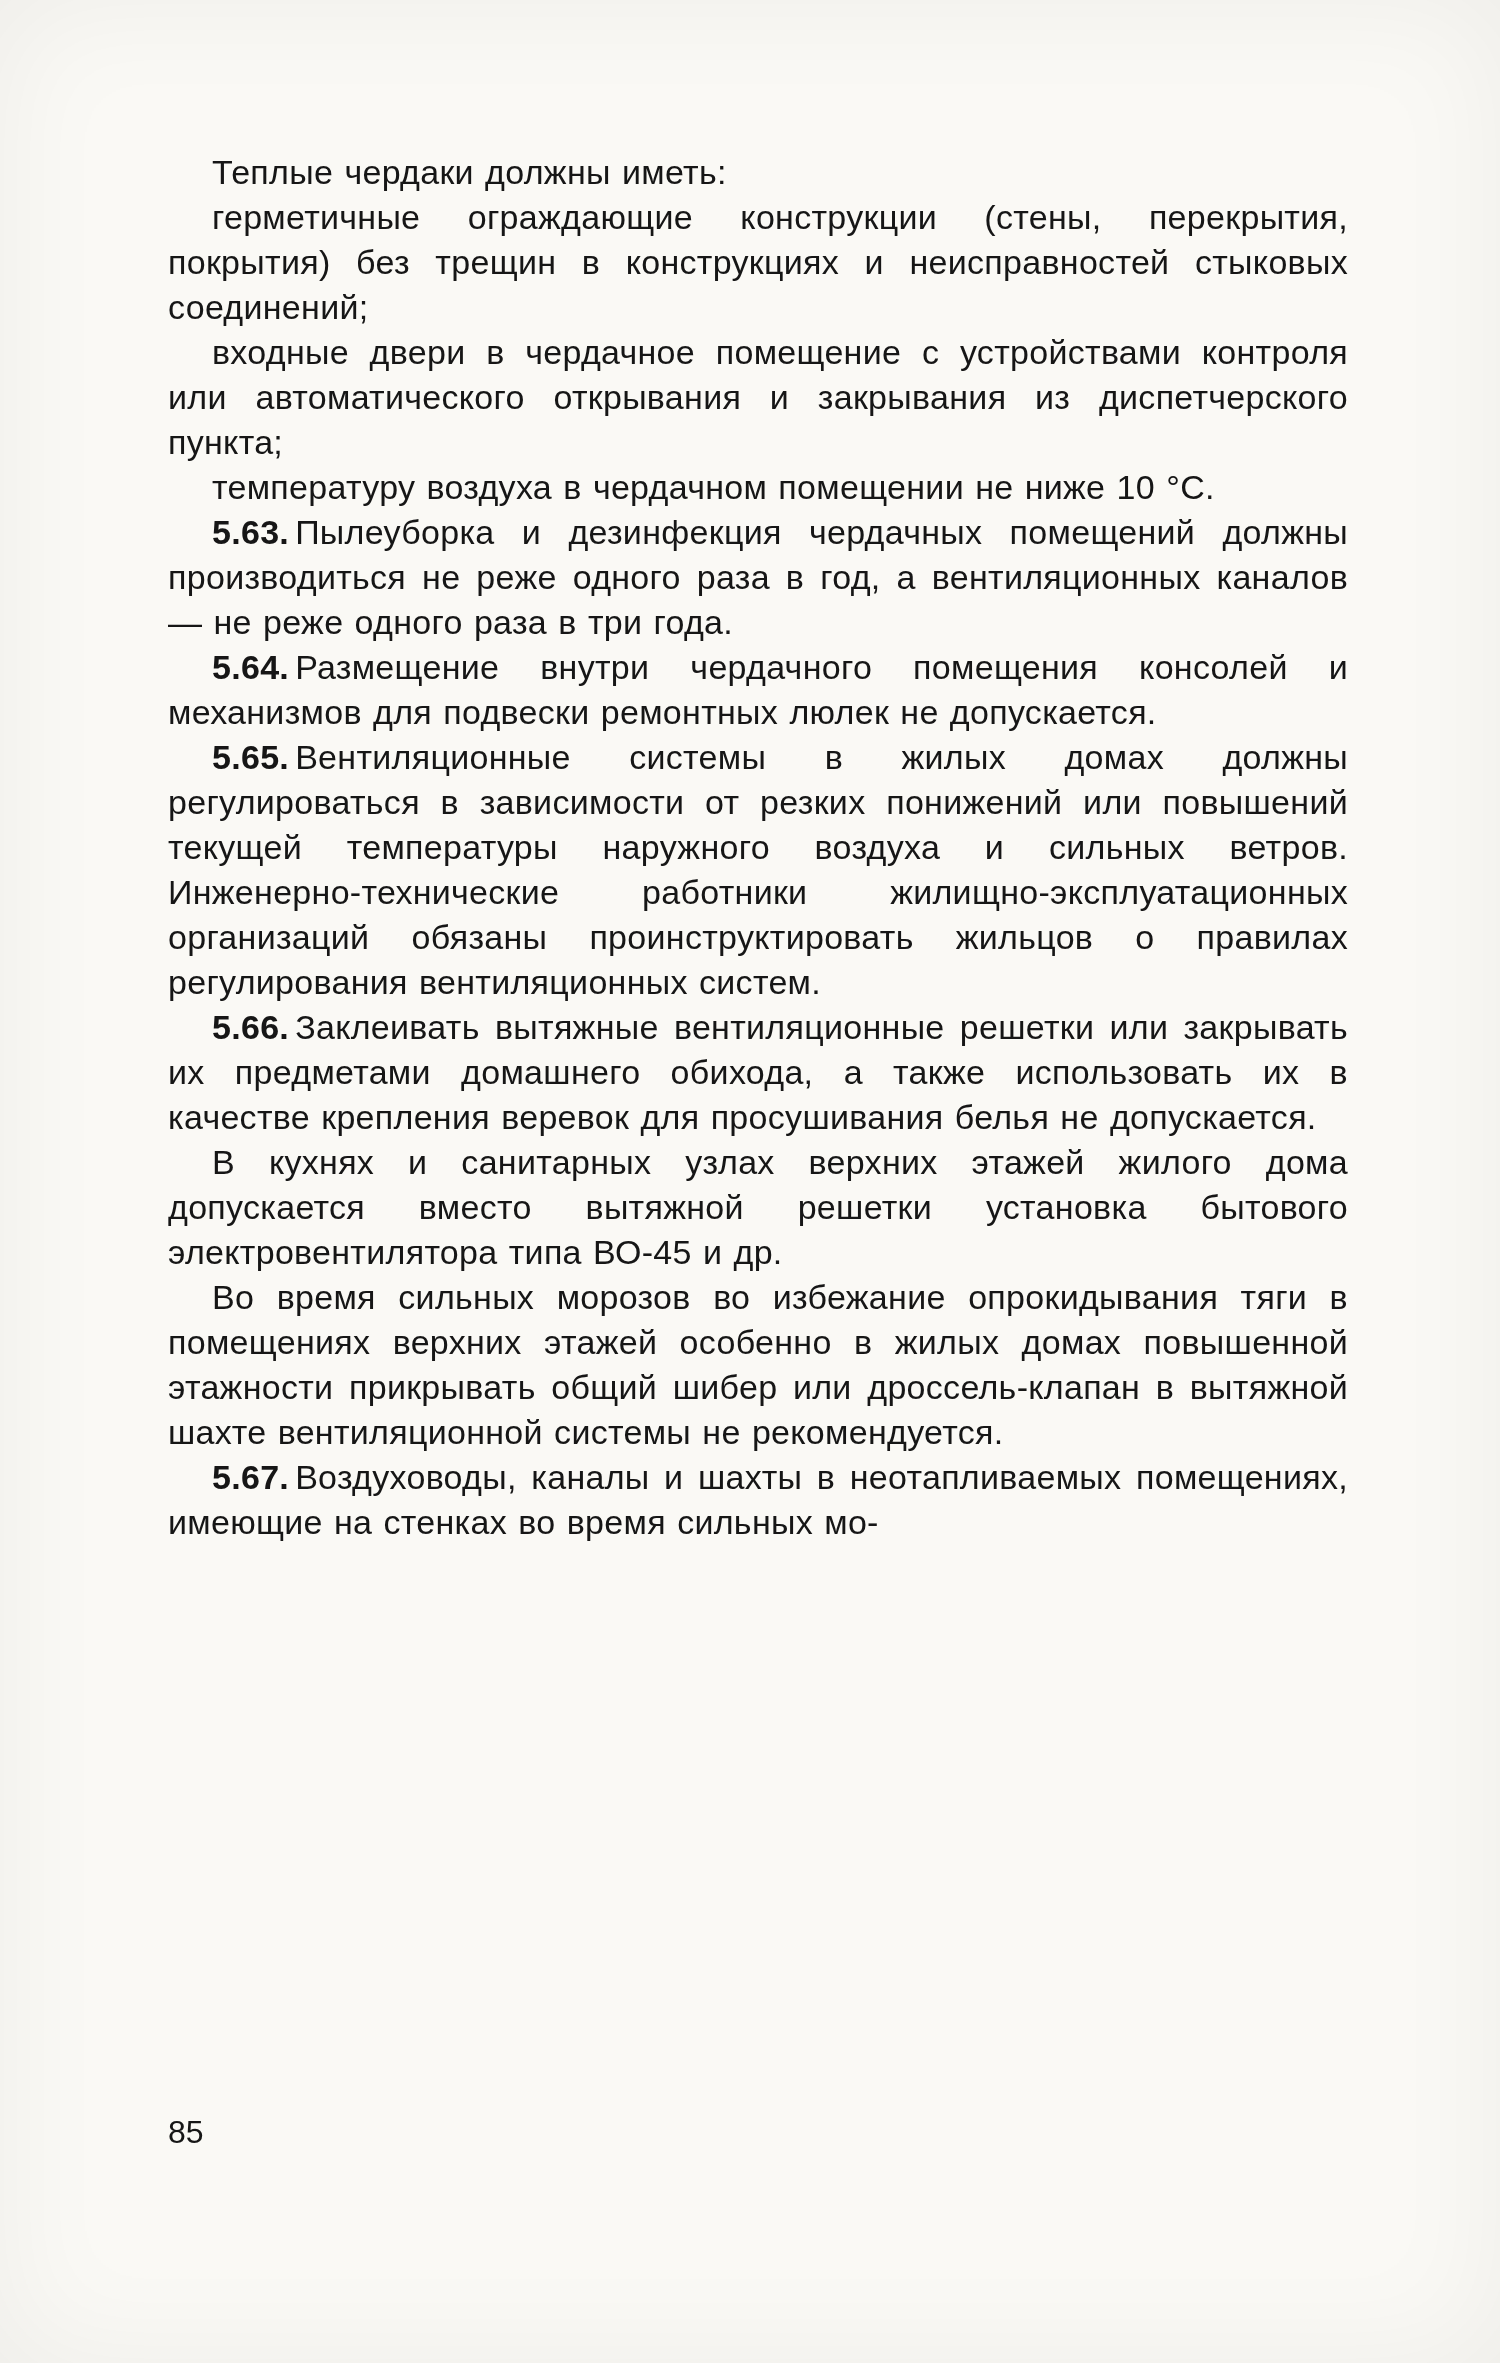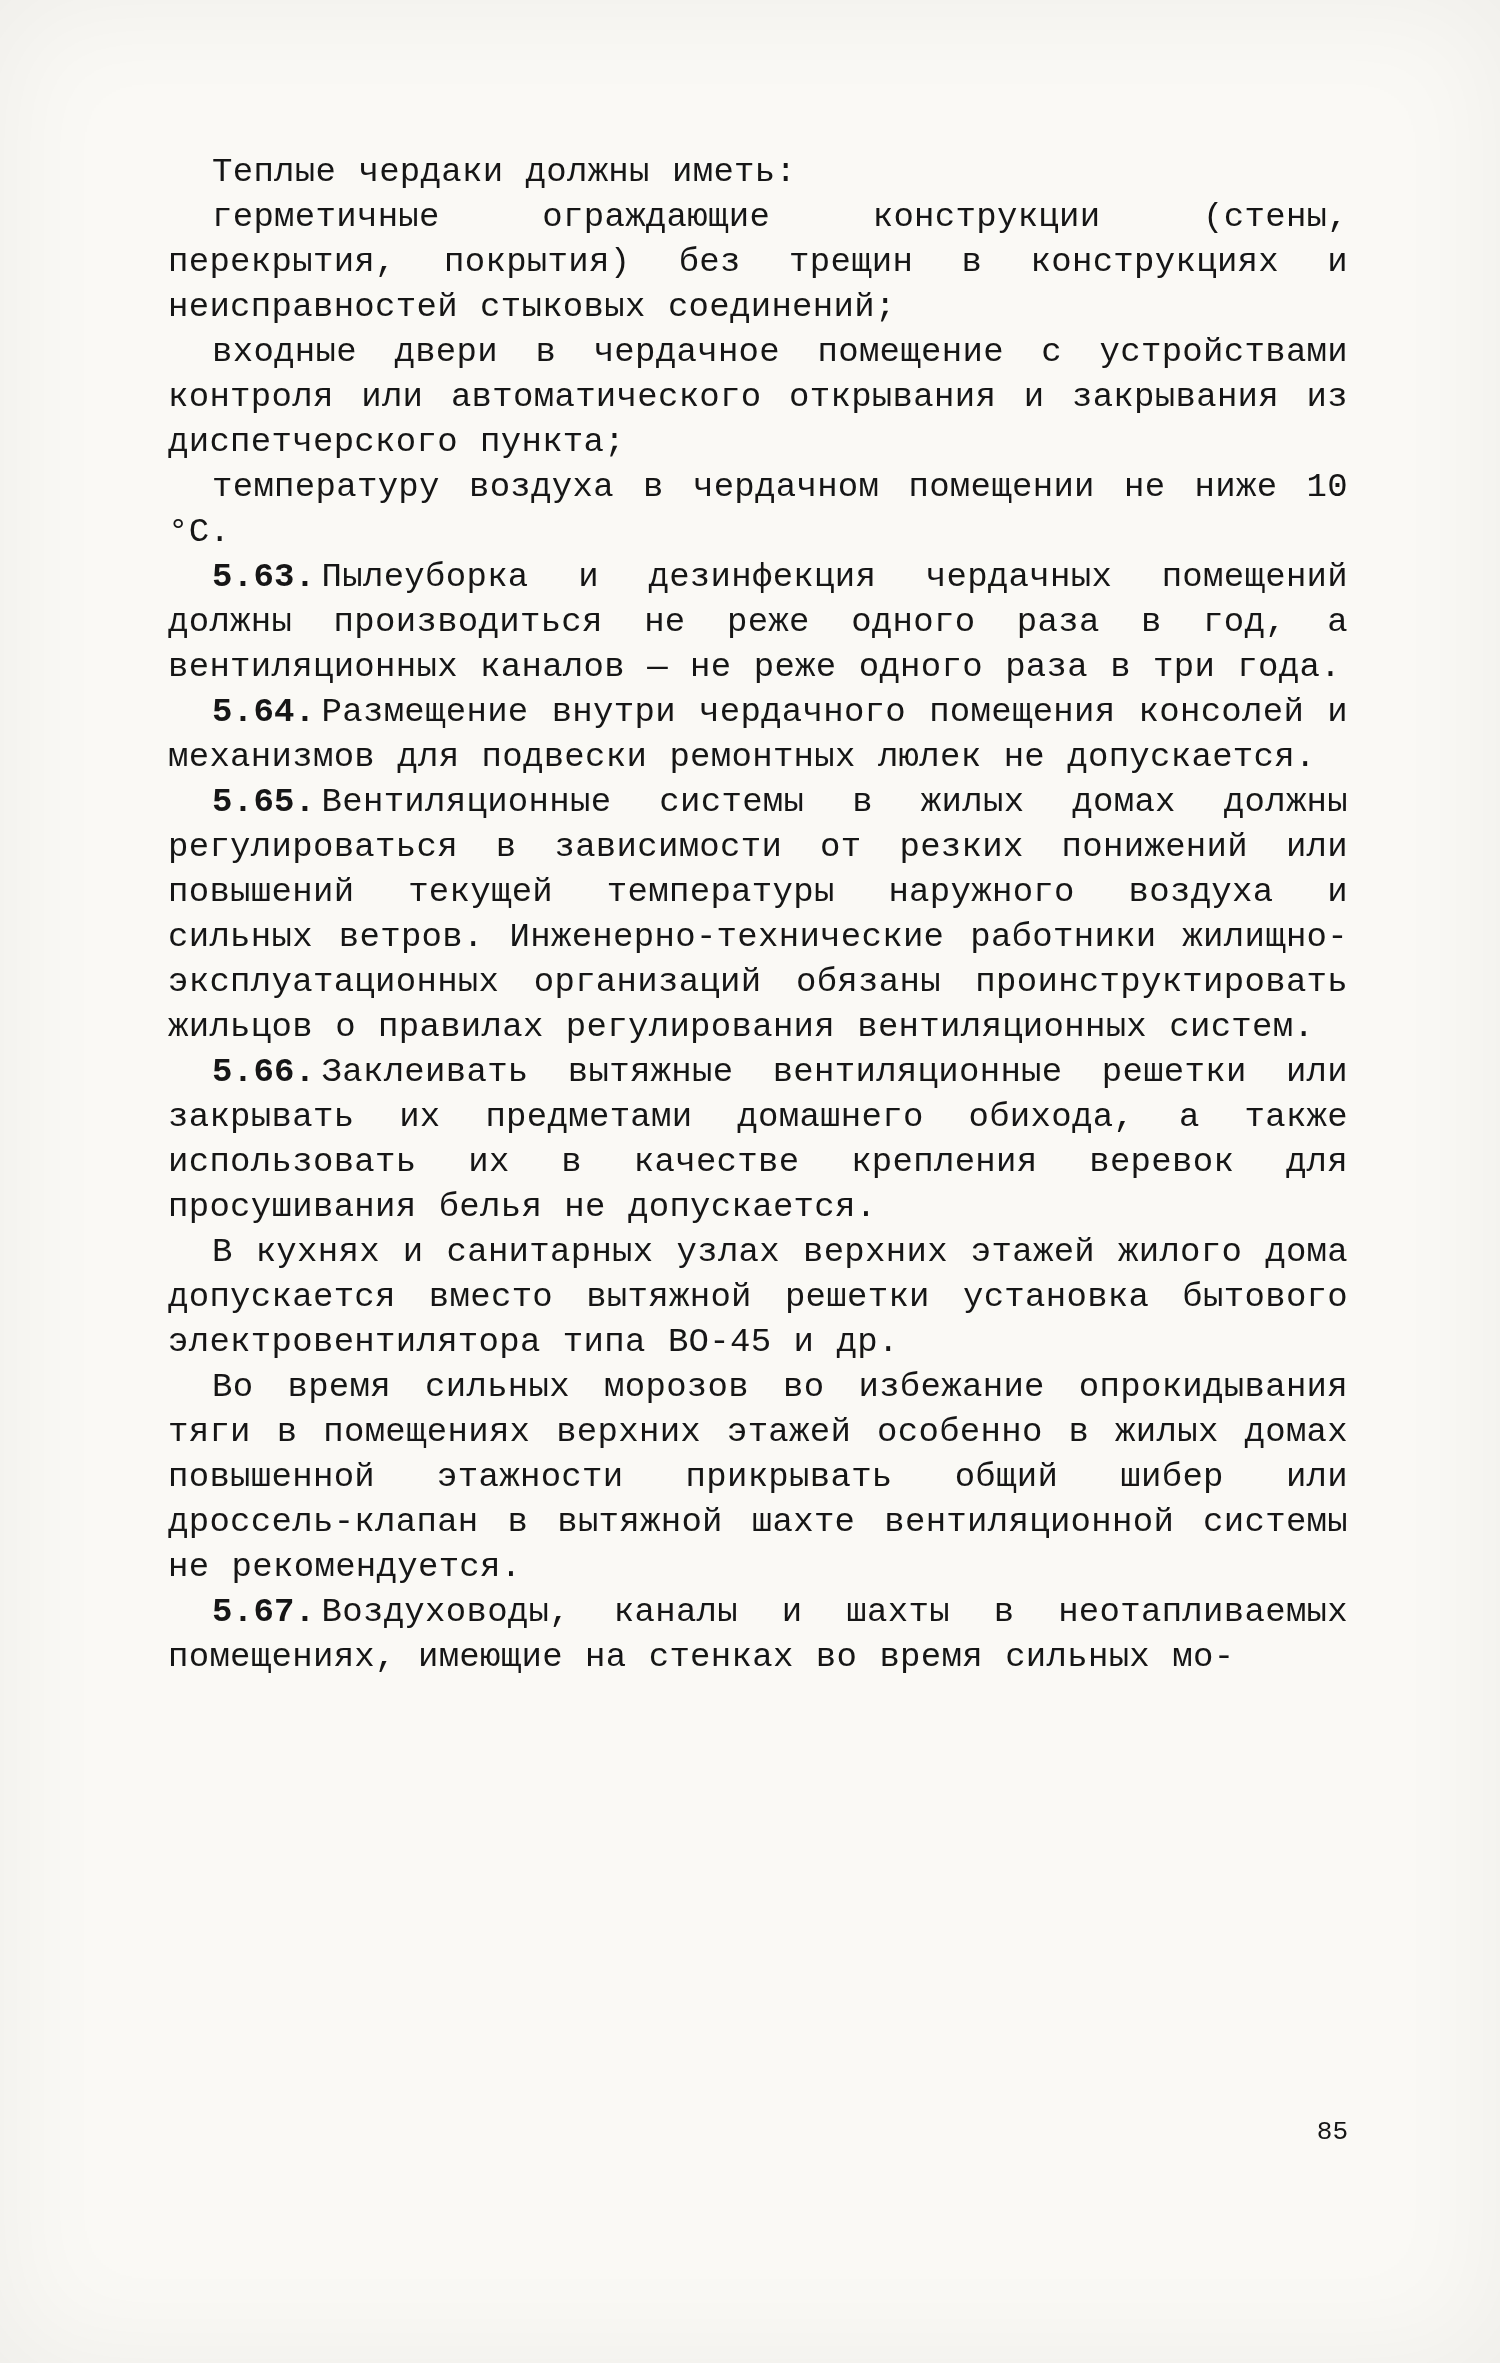--- a/index.html
+++ b/index.html
@@ -7,21 +7,21 @@
     padding: 0;
     background: #e8e6e1;
   }
   .page {
     position: relative;
     width: 1500px;
     height: 2363px;
     margin: 0 auto;
     background: #faf9f5;
     box-shadow: inset 0 0 120px rgba(0,0,0,0.05);
-    font-family: Liberation Mono, monospace;
+    font-family: Liberation Sans, sans-serif;
     color: #161616;
     overflow: hidden;
   }
   .text-column {
     position: absolute;
     left: 168px;
     top: 150px;
     width: 1180px;
     font-size: 34px;
     line-height: 45px;
@@ -39,22 +39,22 @@
     margin-right: 6px;
   }
   .clause-num:empty {
     margin-right: 0;
   }
   .page-number {
     position: absolute;
     top: 2112px;
     left: 168px;
     width: 1180px;
-    text-align: right;
-    font-size: 26px;
+    text-align: left;
+    font-size: 32px;
     line-height: 40px;
   }
 </style>
 </head>
 <body>
 
 <div class="page">
 
   <div class="text-column">
     <p><span class="clause-num"></span><span>Теплые чердаки должны иметь:</span></p>

